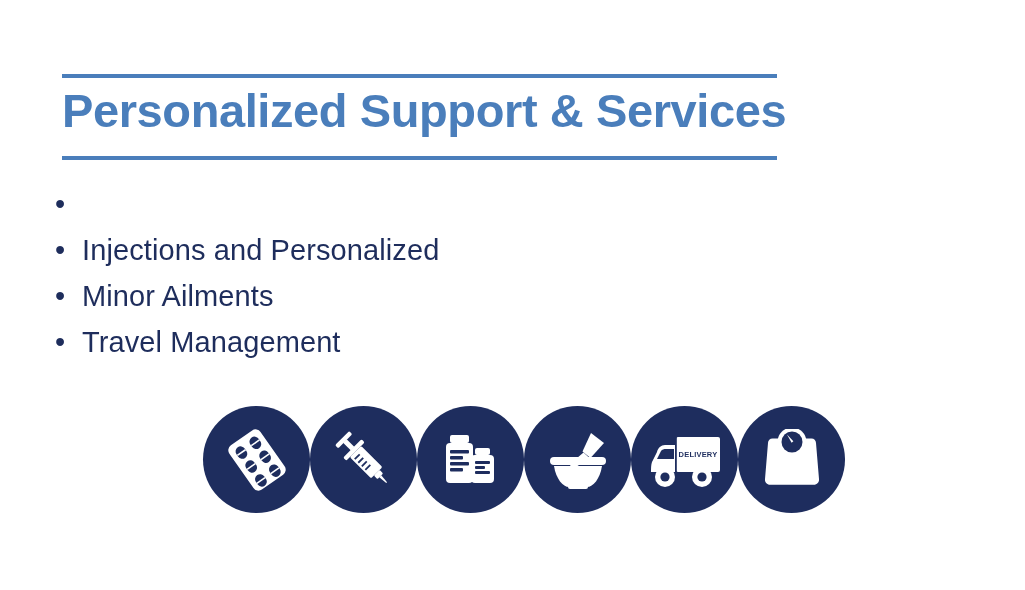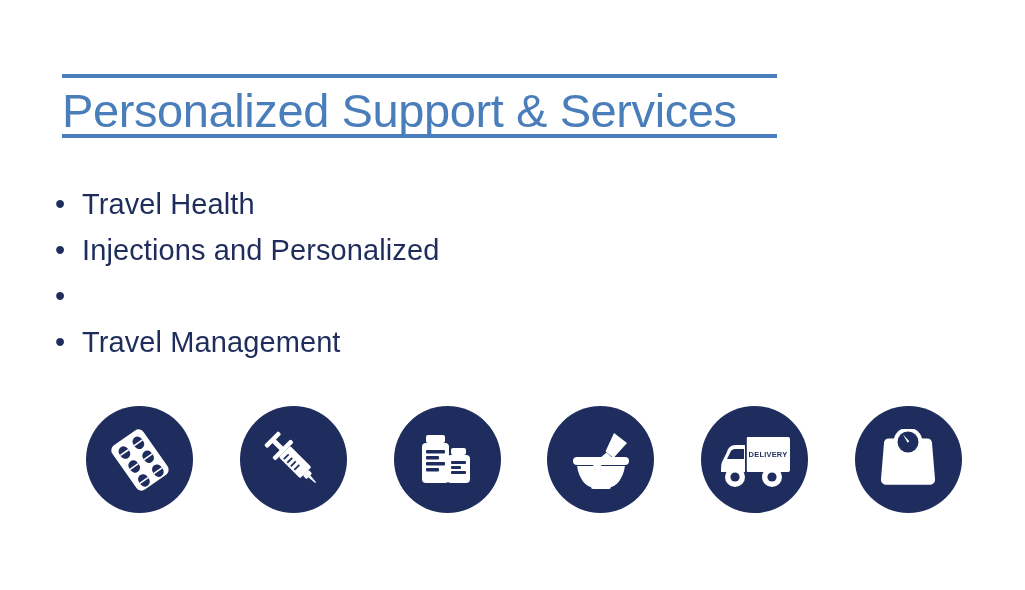--- a/index.html
+++ b/index.html
@@ -36,25 +36,25 @@
     width: 100%;
     height: 4px;
     background: #4a7ebb;
   }
   #title-rule-top  { margin: 0; }
   #title-rule-bottom { margin: 0; }
 
   #page-title {
     font-family: "Liberation Sans", sans-serif;
     font-size: 47px;
-    font-weight: normal;
+    font-weight: bold;
     color: #4a7ebb;
     letter-spacing: -0.4px;
     line-height: 66px;
-    height: 56px;
+    height: 78px;
     padding: 0;
     margin: 0;
     white-space: nowrap;
   }
 
   
   #bullet-list {
     position: absolute;
     left: 55px;
     top: 181px;
@@ -86,21 +86,21 @@
   }
 
   
   #icon-row {
     position: absolute;
     left: 86px;
     top: 406px;
     width: 876px;
     height: 107px;
     display: flex;
-    justify-content: space-between;
+    justify-content: center;
     align-items: center;
   }
   .icon-circle {
     width: 107px;
     height: 107px;
     border-radius: 50%;
     background: #1e2d5e;
     display: flex;
     align-items: center;
     justify-content: center;
@@ -117,28 +117,28 @@
 
   <div id="title-block">
     <div class="rule" id="title-rule-top"></div>
     <h1 id="page-title">Personalized Support &amp; Services</h1>
     <div class="rule" id="title-rule-bottom"></div>
   </div>
 
   <ul id="bullet-list">
     <li class="bullet-item">
       <span class="bullet-marker">•</span>
-      <span class="bullet-text">Travel Health</span>
     </li>
     <li class="bullet-item">
       <span class="bullet-marker">•</span>
       <span class="bullet-text">Injections and Personalized</span>
     </li>
     <li class="bullet-item">
       <span class="bullet-marker">•</span>
+      <span class="bullet-text">Minor Ailments</span>
     </li>
     <li class="bullet-item">
       <span class="bullet-marker">•</span>
       <span class="bullet-text">Travel Management</span>
     </li>
   </ul>
 
   <div id="icon-row">
 
     <div class="icon-circle">

